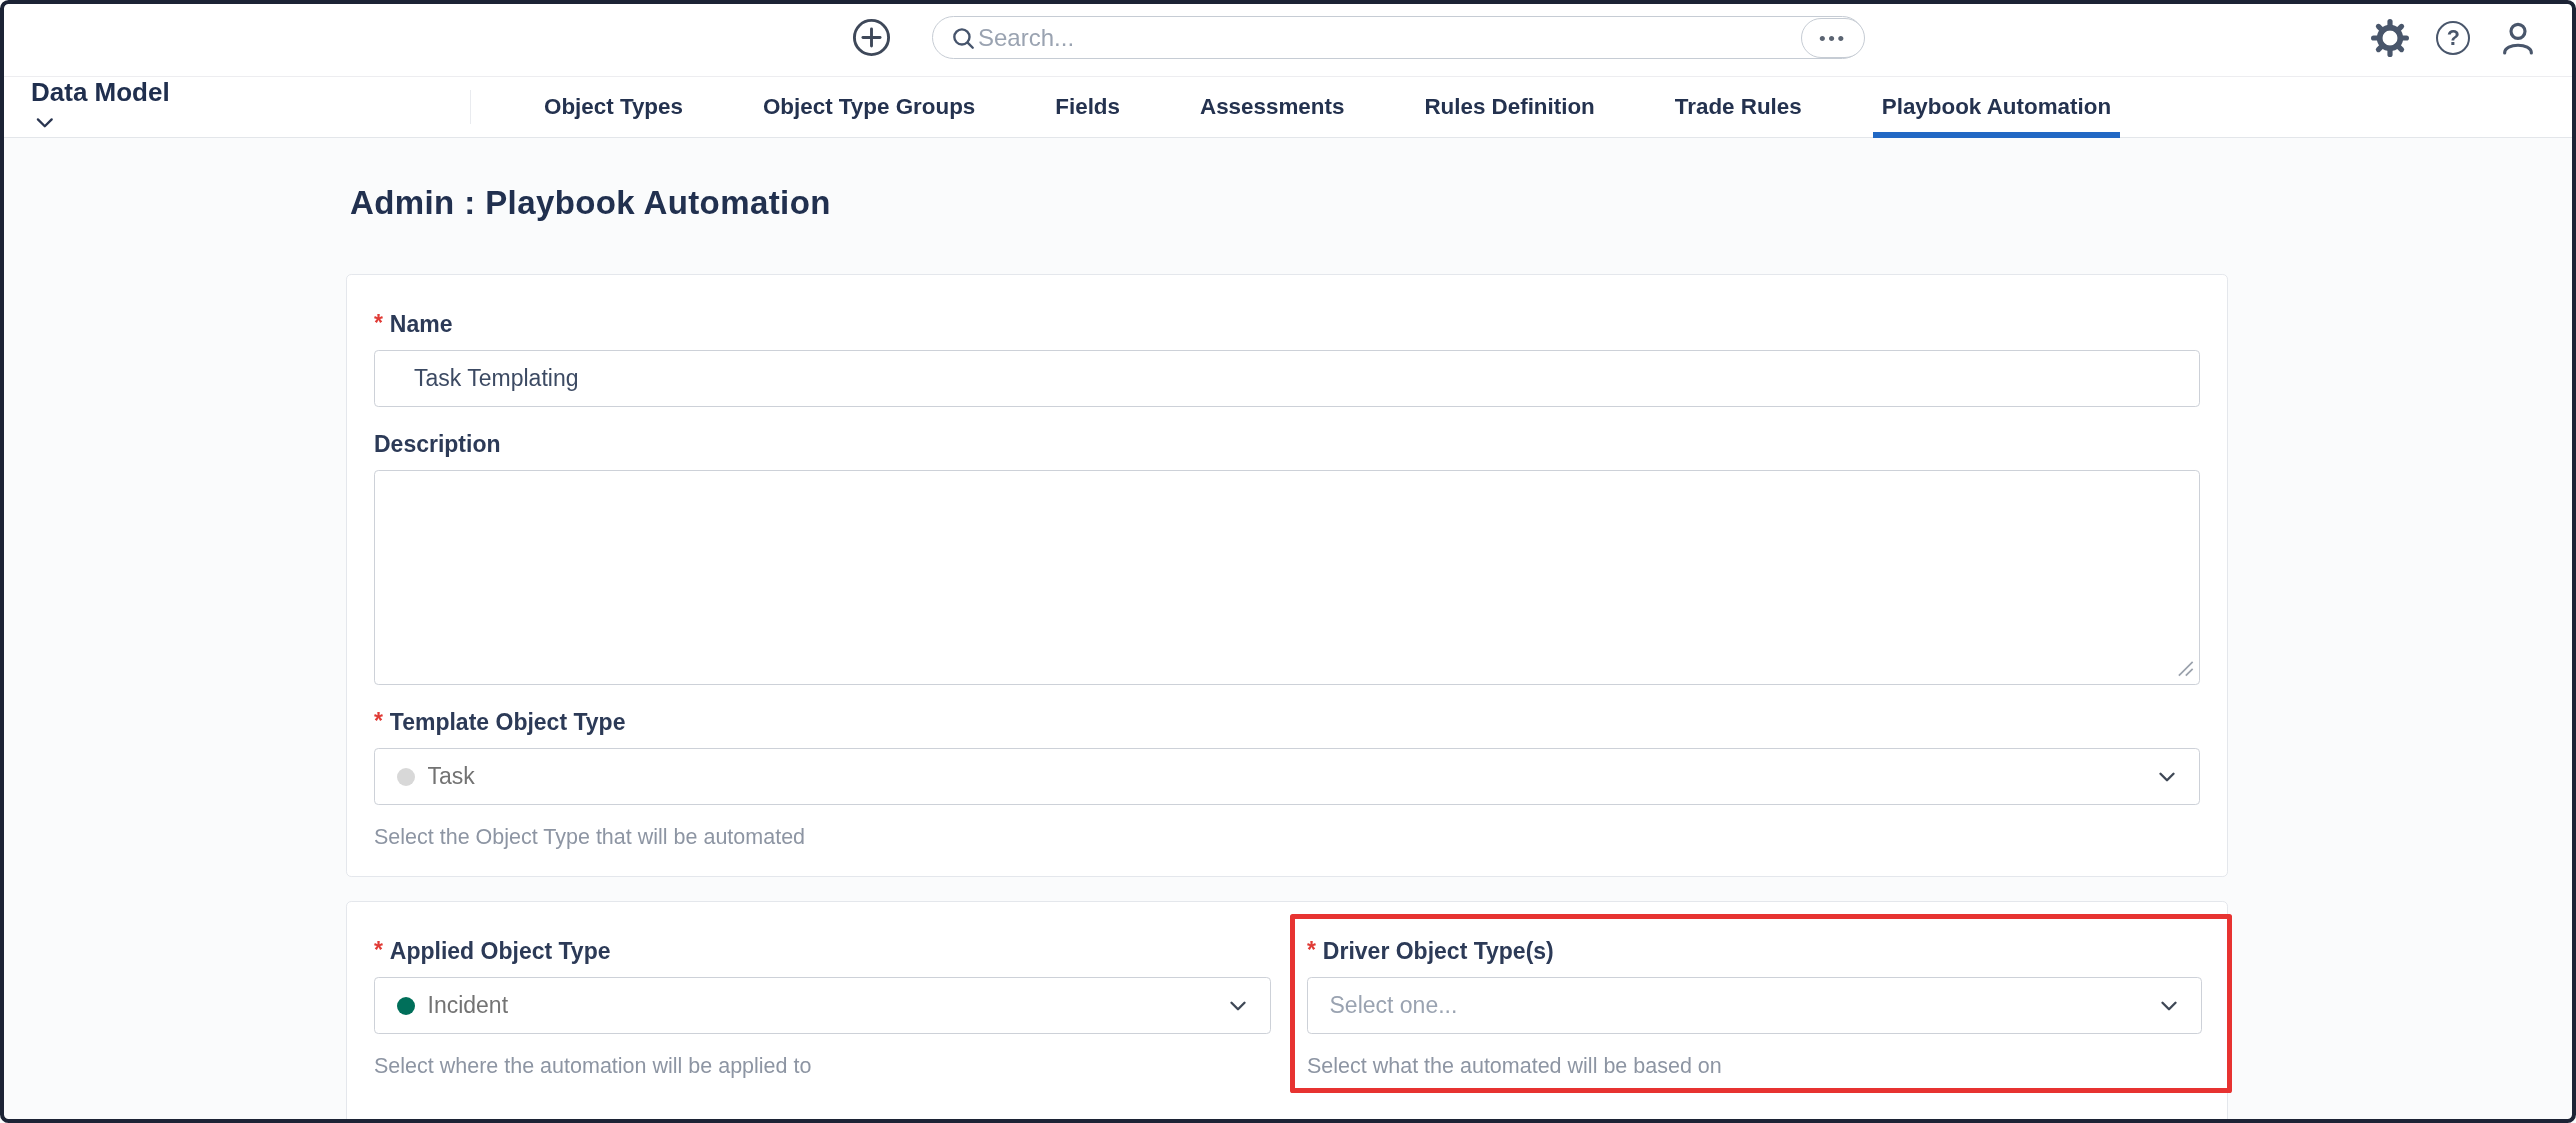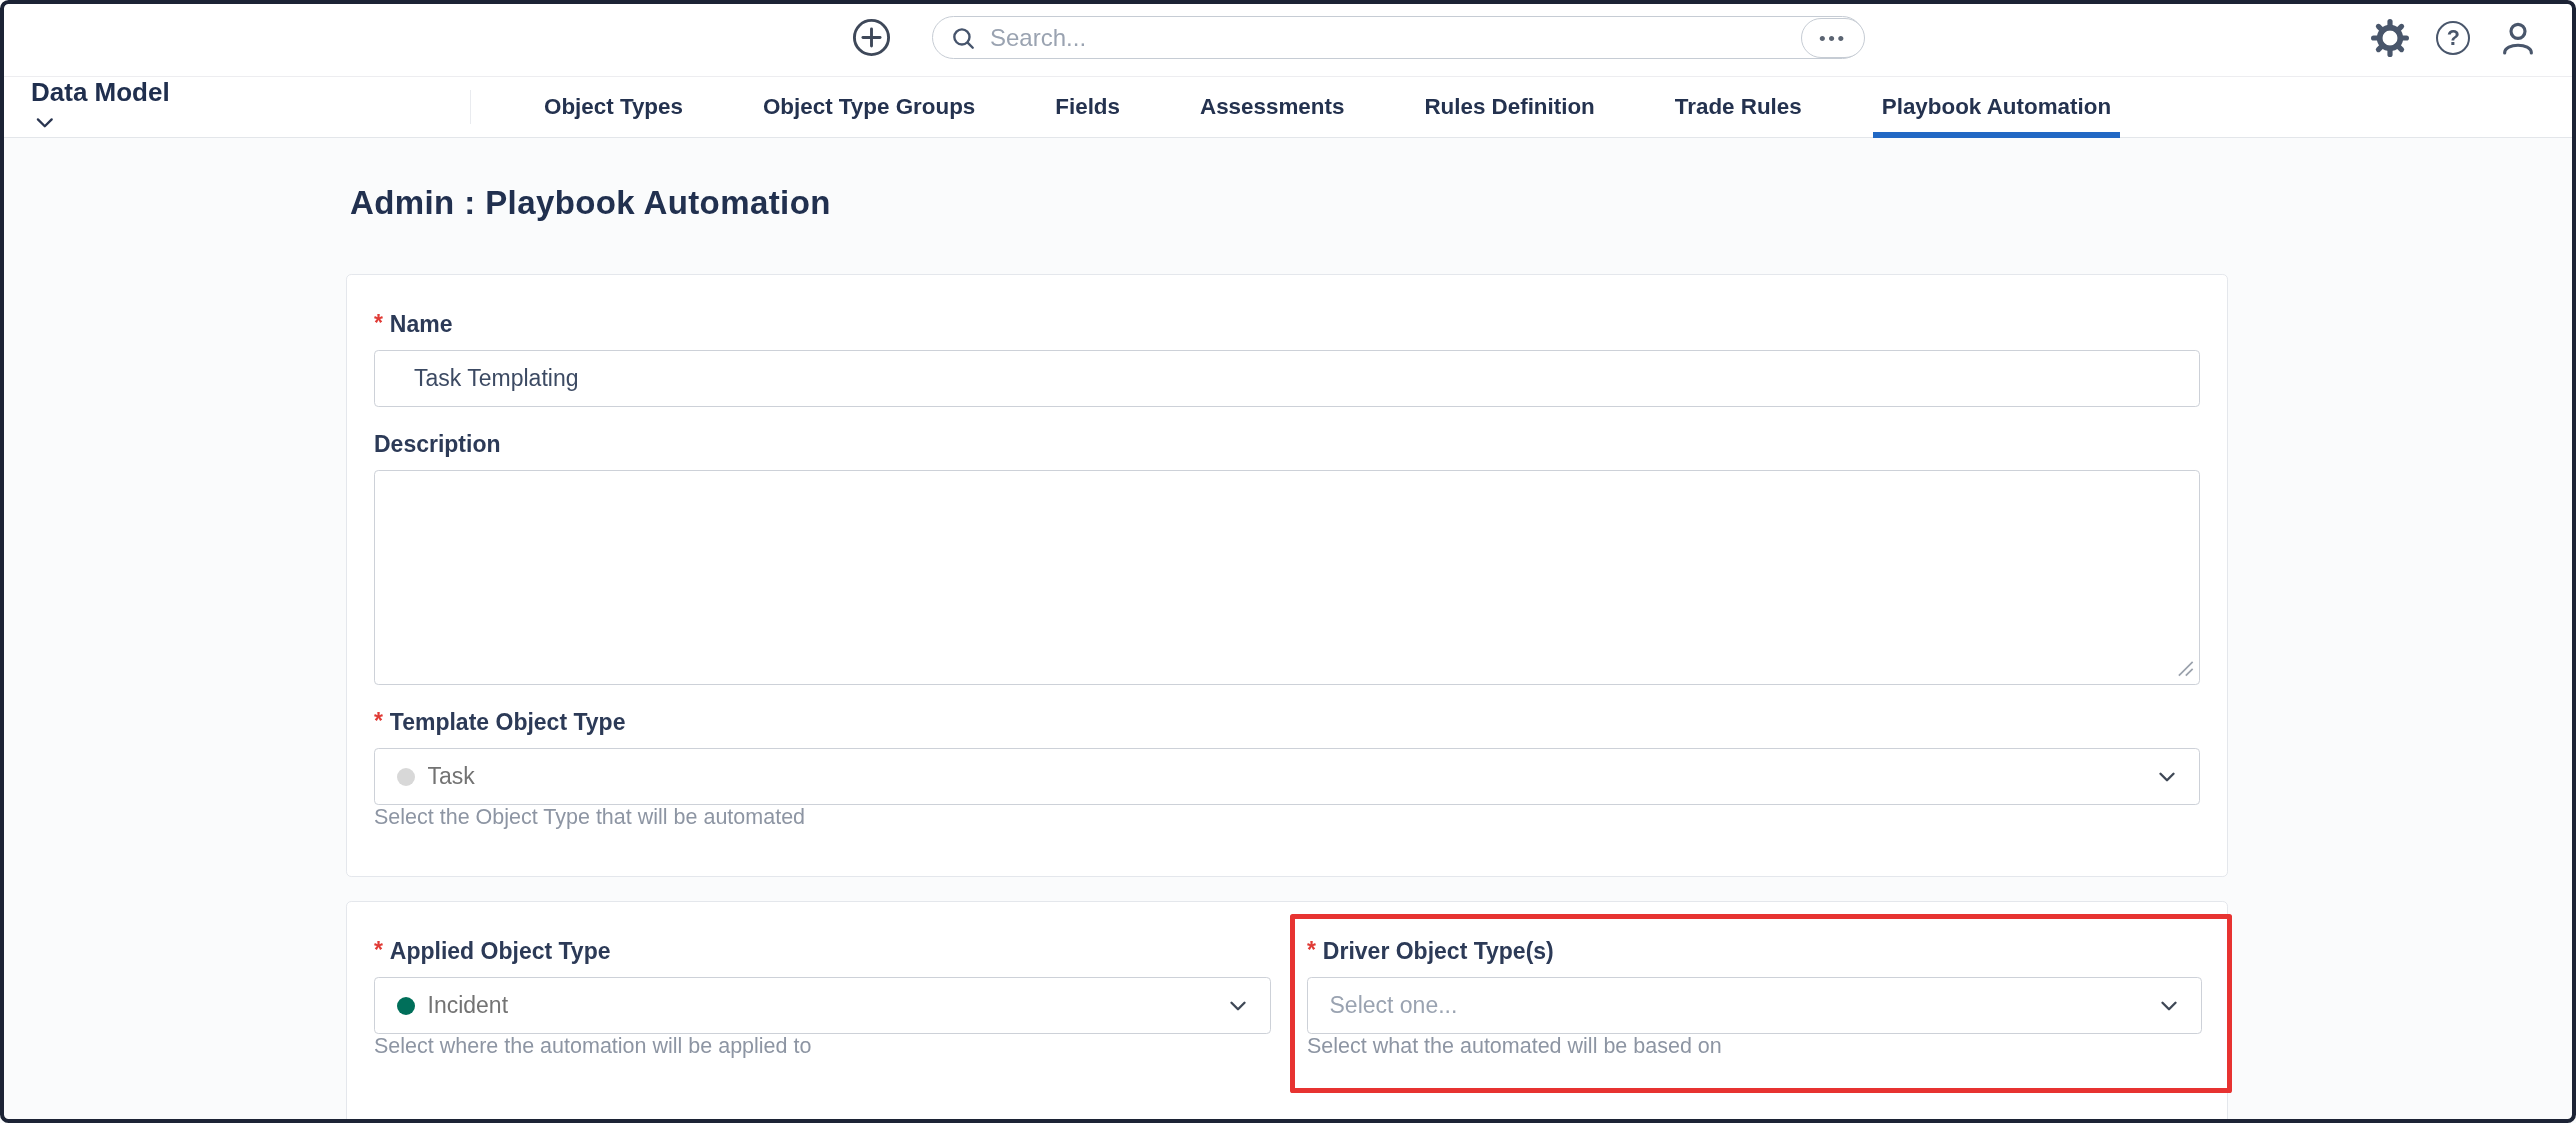--- a/index.html
+++ b/index.html
@@ -23,21 +23,21 @@
     position: absolute; left: 851px; top: 17px; width: 41px; height: 41px;
     background: none; border: none; padding: 0; color: #3e4859; cursor: pointer;
   }
   .searchbar {
     position: absolute; left: 932px; top: 16.4px; width: 932px; height: 43px;
     border: 1.7px solid #c6ccd4; border-radius: 22.4px; background: #fff;
     display: flex; align-items: center; padding: 0 17px; color: #46546c;
   }
   .search-input {
     border: none; outline: none; flex: 1; font-size: 24px; color: #ef4444;
-    margin-left: 12px; font-family: inherit; background: transparent;
+    font-family: inherit; background: transparent;
   }
   .search-input::placeholder { color: #9aa3b1; }
   .more-pill {
     position: absolute; left: 1801px; top: 18px; width: 64px; height: 40px;
     border: 1.7px solid #c6ccd4; border-radius: 20.7px; background: #fff;
     display: flex; align-items: center; justify-content: center; z-index: 2; cursor: pointer;
   }
   .more-pill span { font-size: 19px; letter-spacing: 2.6px; color: #5b6472; line-height: 1; }
   .topbar-right {
     position: absolute; right: 38px; top: 0; height: 76px;
@@ -104,21 +104,21 @@
   .select {
     position: relative; height: 57px; border: 1.7px solid #cdd1d8; border-radius: 4.3px;
     display: flex; align-items: center; padding: 0 21.5px; background: #fff; cursor: pointer;
   }
   .dot { width: 18px; height: 18px; border-radius: 50%; margin-right: 13px; flex: none; }
   .dot-task { background: #d8d8d8; }
   .dot-incident { background: #006f5a; }
   .select-value { font-size: 23px; color: #737373; }
   .select-value.placeholder { color: #9aa3b1; }
   .sel-chev { position: absolute; right: 19px; top: 50%; transform: translateY(-50%); color: #3f4856; }
-  .helper { margin-top: 0; font-size: 21.5px; color: #8d95a3; }
+  .helper { margin-top: 20px; font-size: 21.5px; color: #8d95a3; }
 
   .card2 .col { position: absolute; top: 36px; }
   .col-left  { left: 27px;  width: 897px; }
   .col-right { left: 960px; width: 895px; }
   .highlight-box {
     position: absolute; left: 943px; top: 12px; width: 942px; height: 179px;
     border: 5.2px solid #e73331; border-radius: 2.6px; pointer-events: none; z-index: 5;
   }
 </style>
 </head>

